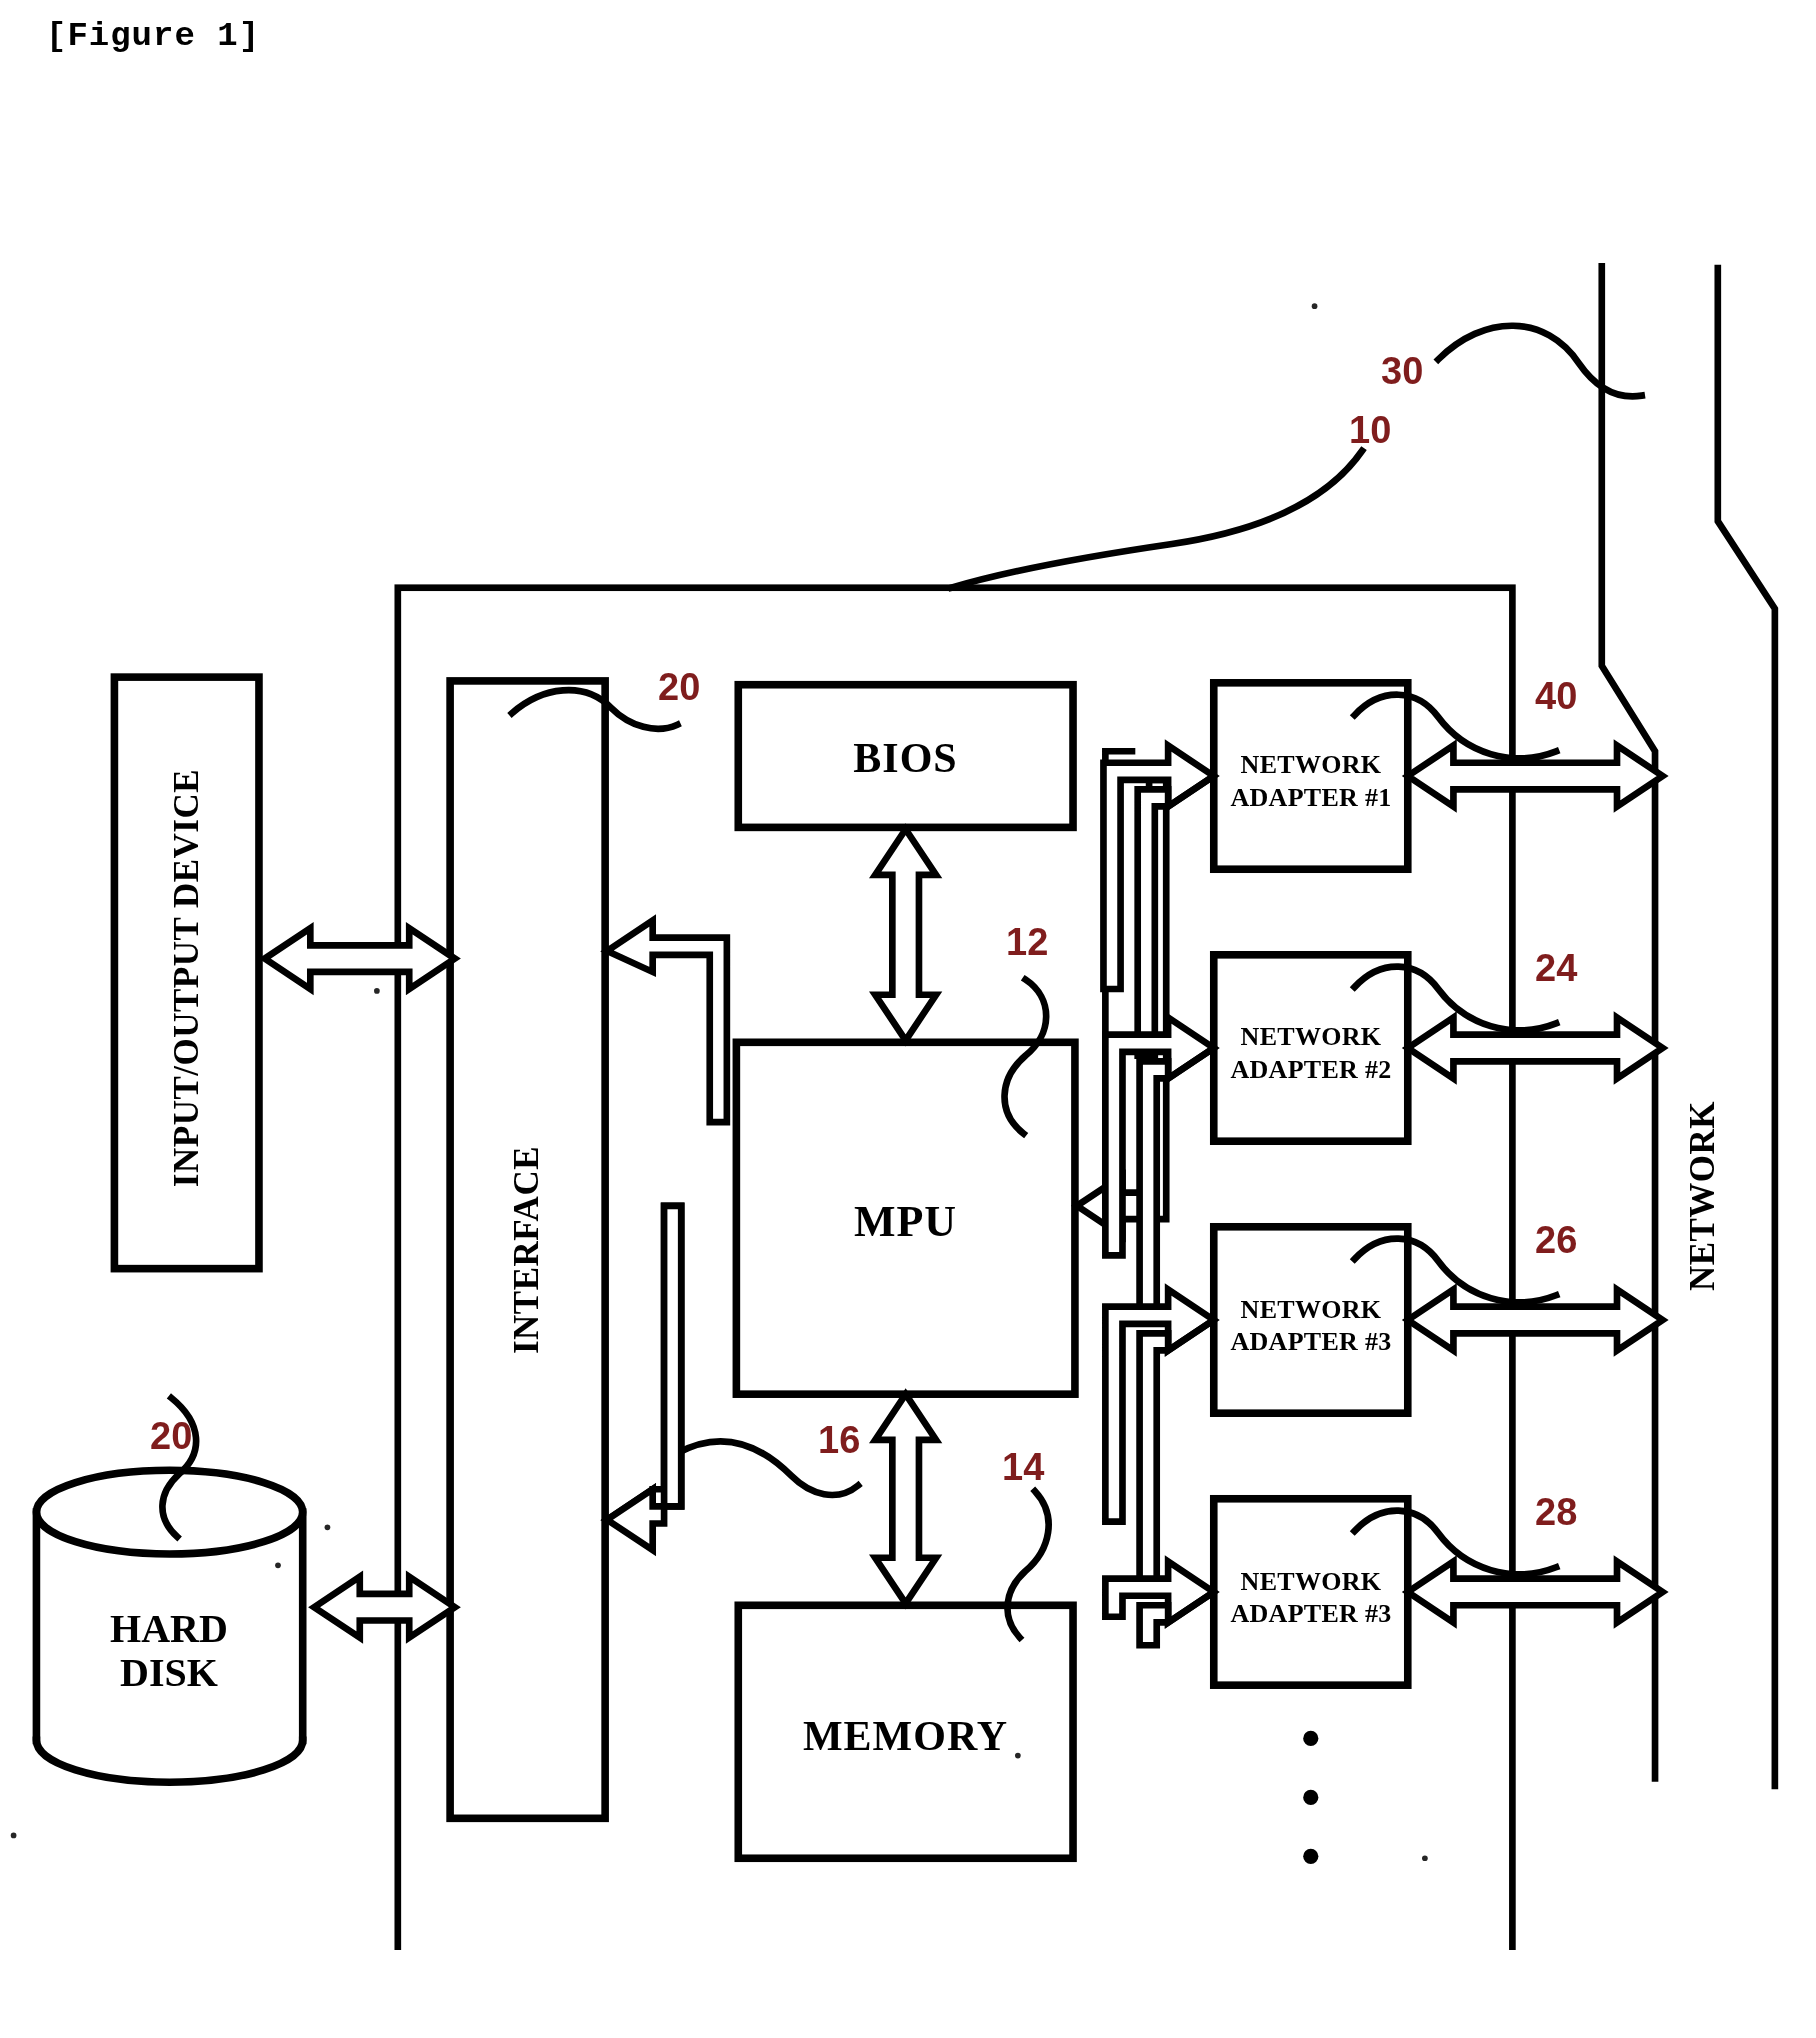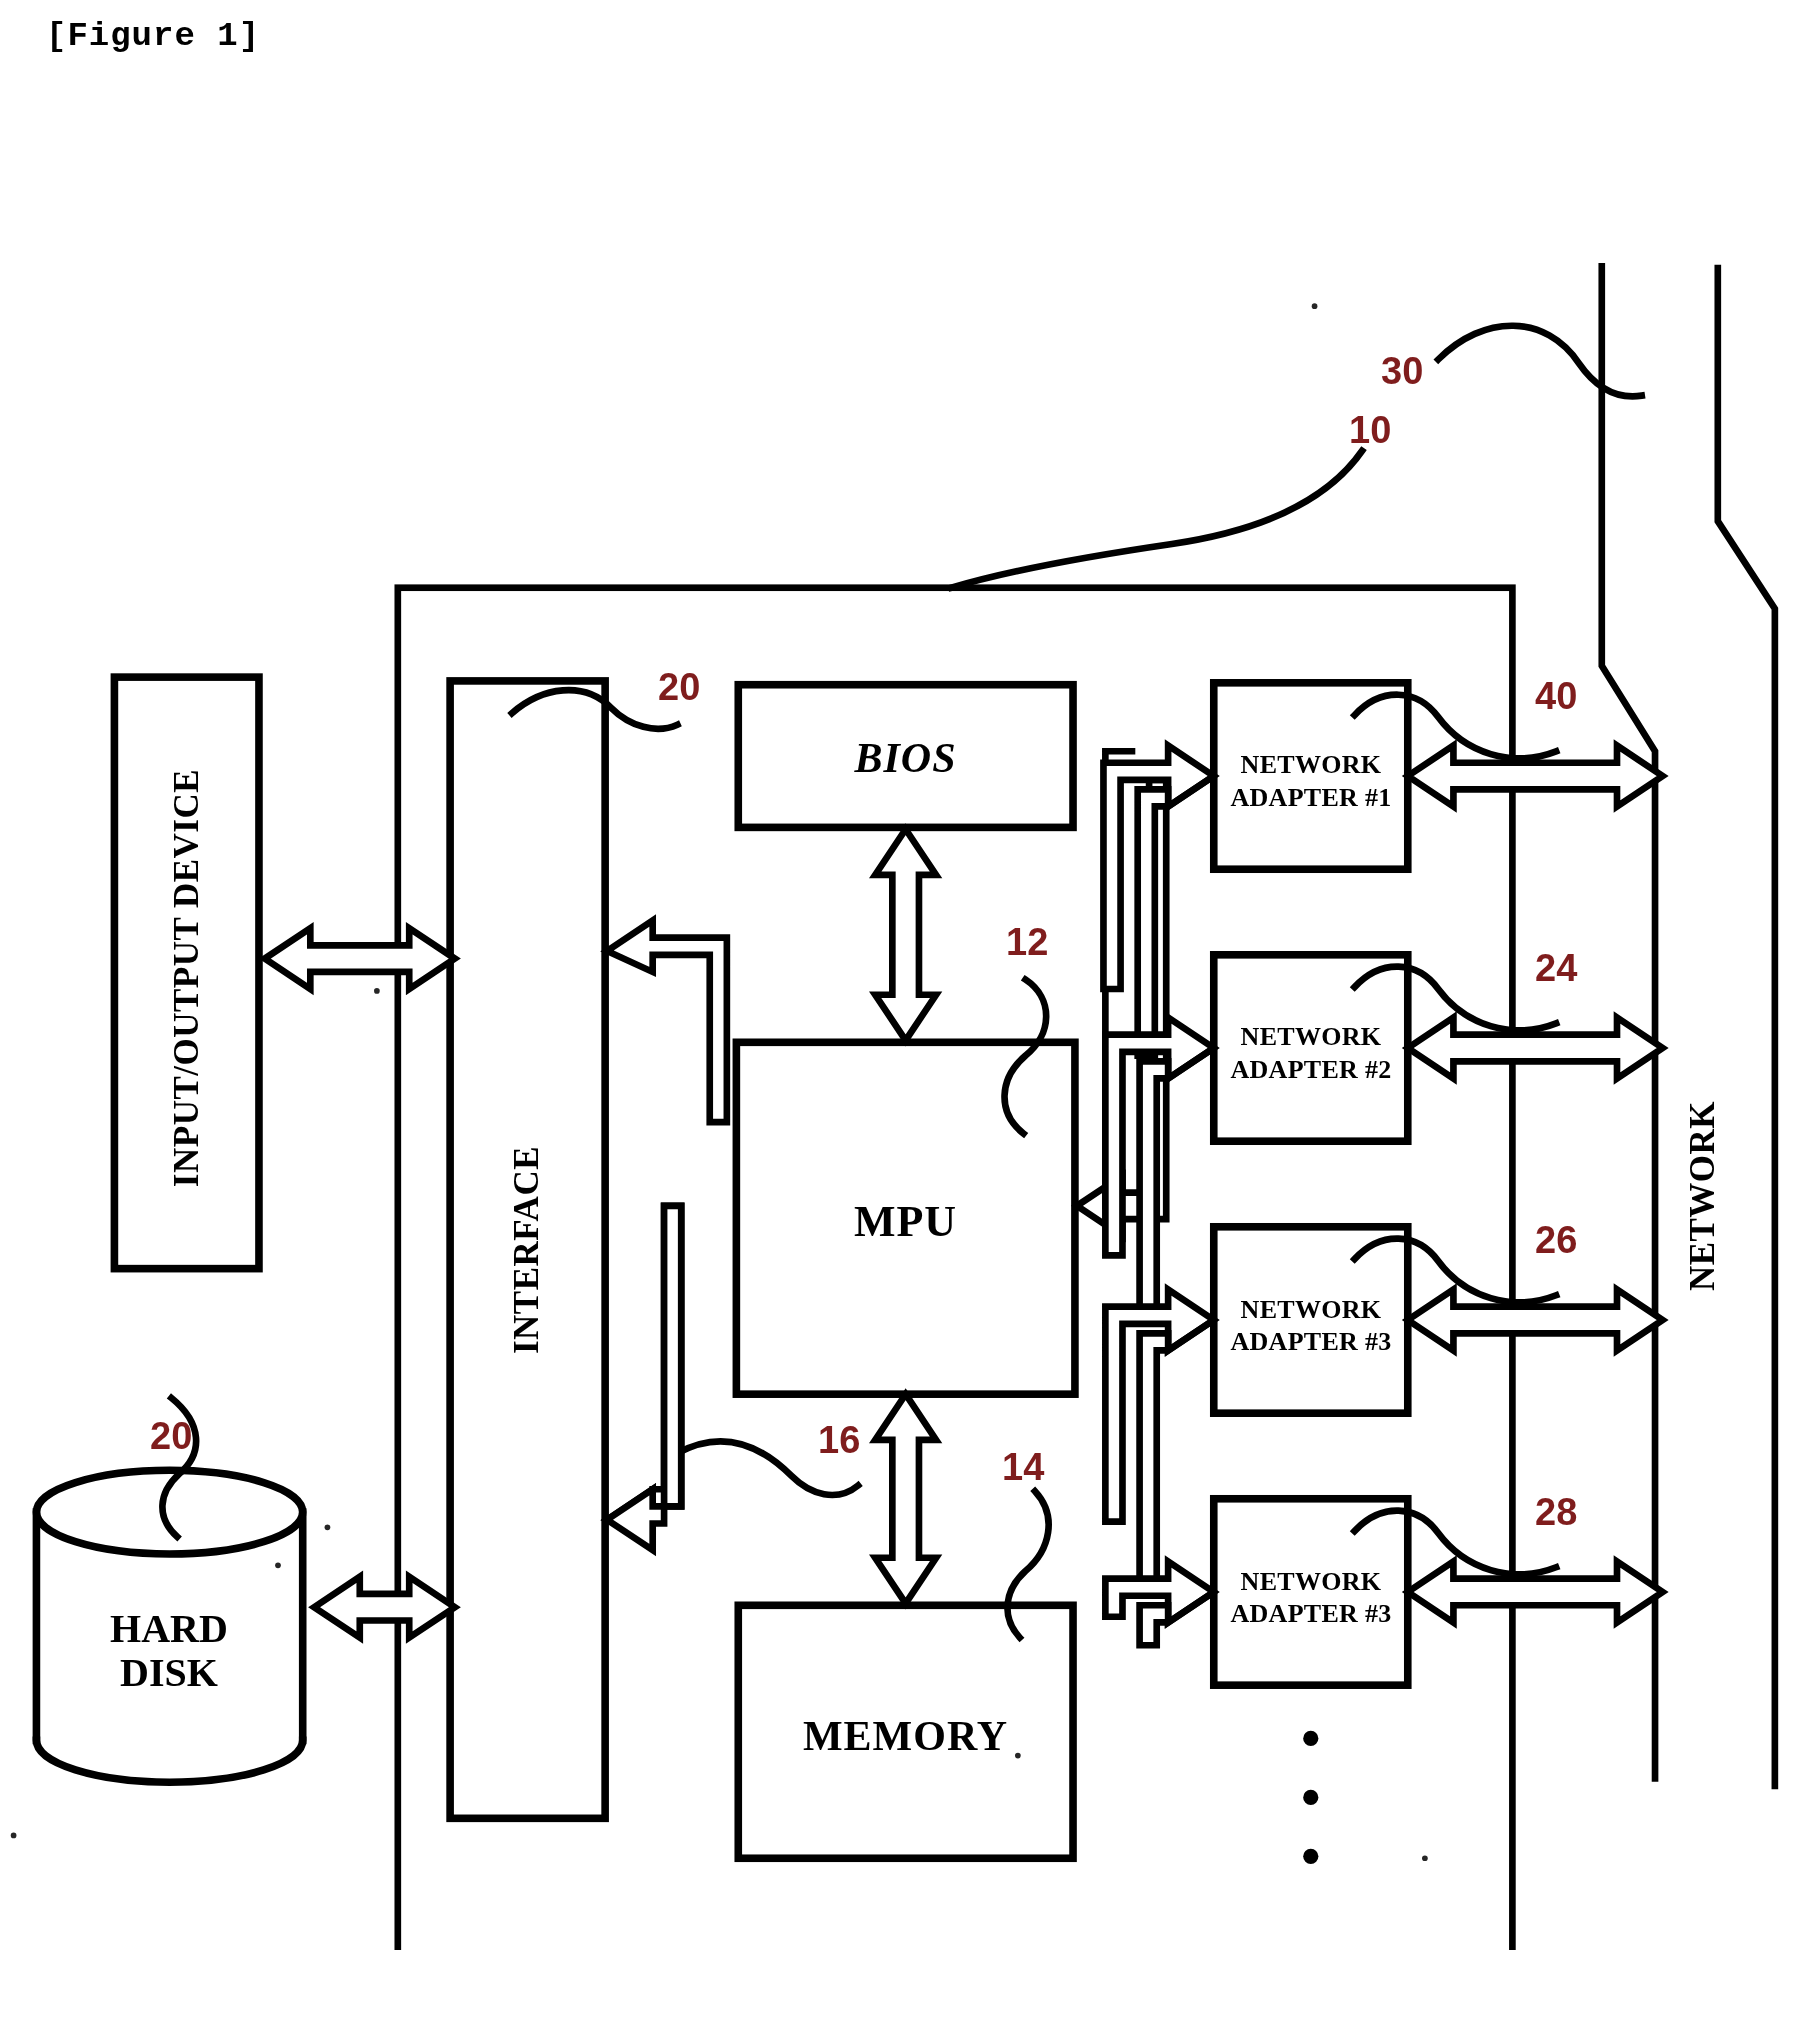--- a/index.html
+++ b/index.html
@@ -65,21 +65,20 @@
     font-size: 35px;
     letter-spacing: 0.5px;
   }
   .lbl-network-side {
     font-size: 35px;
     letter-spacing: 0.5px;
   }
   .lbl-bios {
     font-size: 42px;
     letter-spacing: 1px;
-    font-style: italic;
   }
   .lbl-mpu {
     font-size: 44px;
     letter-spacing: 1px;
   }
   .lbl-memory {
     font-size: 42px;
     letter-spacing: 1px;
   }
   .lbl-hd {

